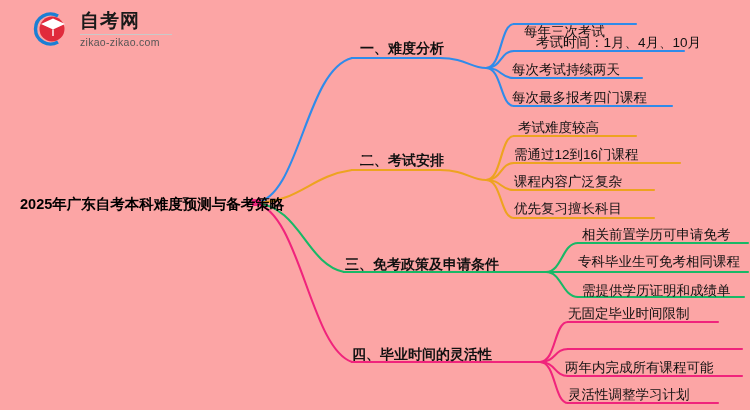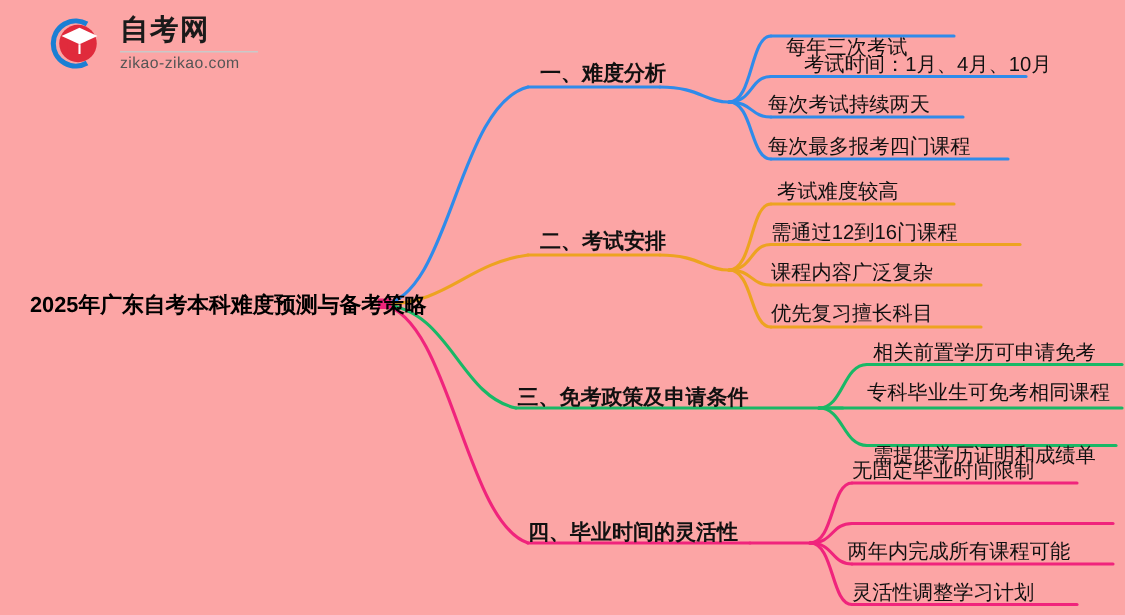--- a/index.html
+++ b/index.html
@@ -179,20 +179,20 @@
 
   <div class="node branch-label" style="left:360px; top:153px;">二、考试安排</div>
   <div class="node leaf-label" style="left:518px; top:121px;">考试难度较高</div>
   <div class="node leaf-label" style="left:514px; top:148px;">需通过12到16门课程</div>
   <div class="node leaf-label" style="left:514px; top:175px;">课程内容广泛复杂</div>
   <div class="node leaf-label" style="left:514px; top:202px;">优先复习擅长科目</div>
 
   <div class="node branch-label" style="left:345px; top:257px;">三、免考政策及申请条件</div>
   <div class="node leaf-label" style="left:582px; top:228px;">相关前置学历可申请免考</div>
   <div class="node leaf-label" style="left:578px; top:255px;">专科毕业生可免考相同课程</div>
-  <div class="node leaf-label" style="left:582px; top:297px;">需提供学历证明和成绩单</div>
+  <div class="node leaf-label" style="left:582px; top:284px;">需提供学历证明和成绩单</div>
 
   <div class="node branch-label" style="left:352px; top:347px;">四、毕业时间的灵活性</div>
   <div class="node leaf-label" style="left:568px; top:307px;">无固定毕业时间限制</div>
   <div class="node leaf-label" style="left:565px; top:361px;">两年内完成所有课程可能</div>
   <div class="node leaf-label" style="left:568px; top:388px;">灵活性调整学习计划</div>
 
 </div>
 
 </body></html>

